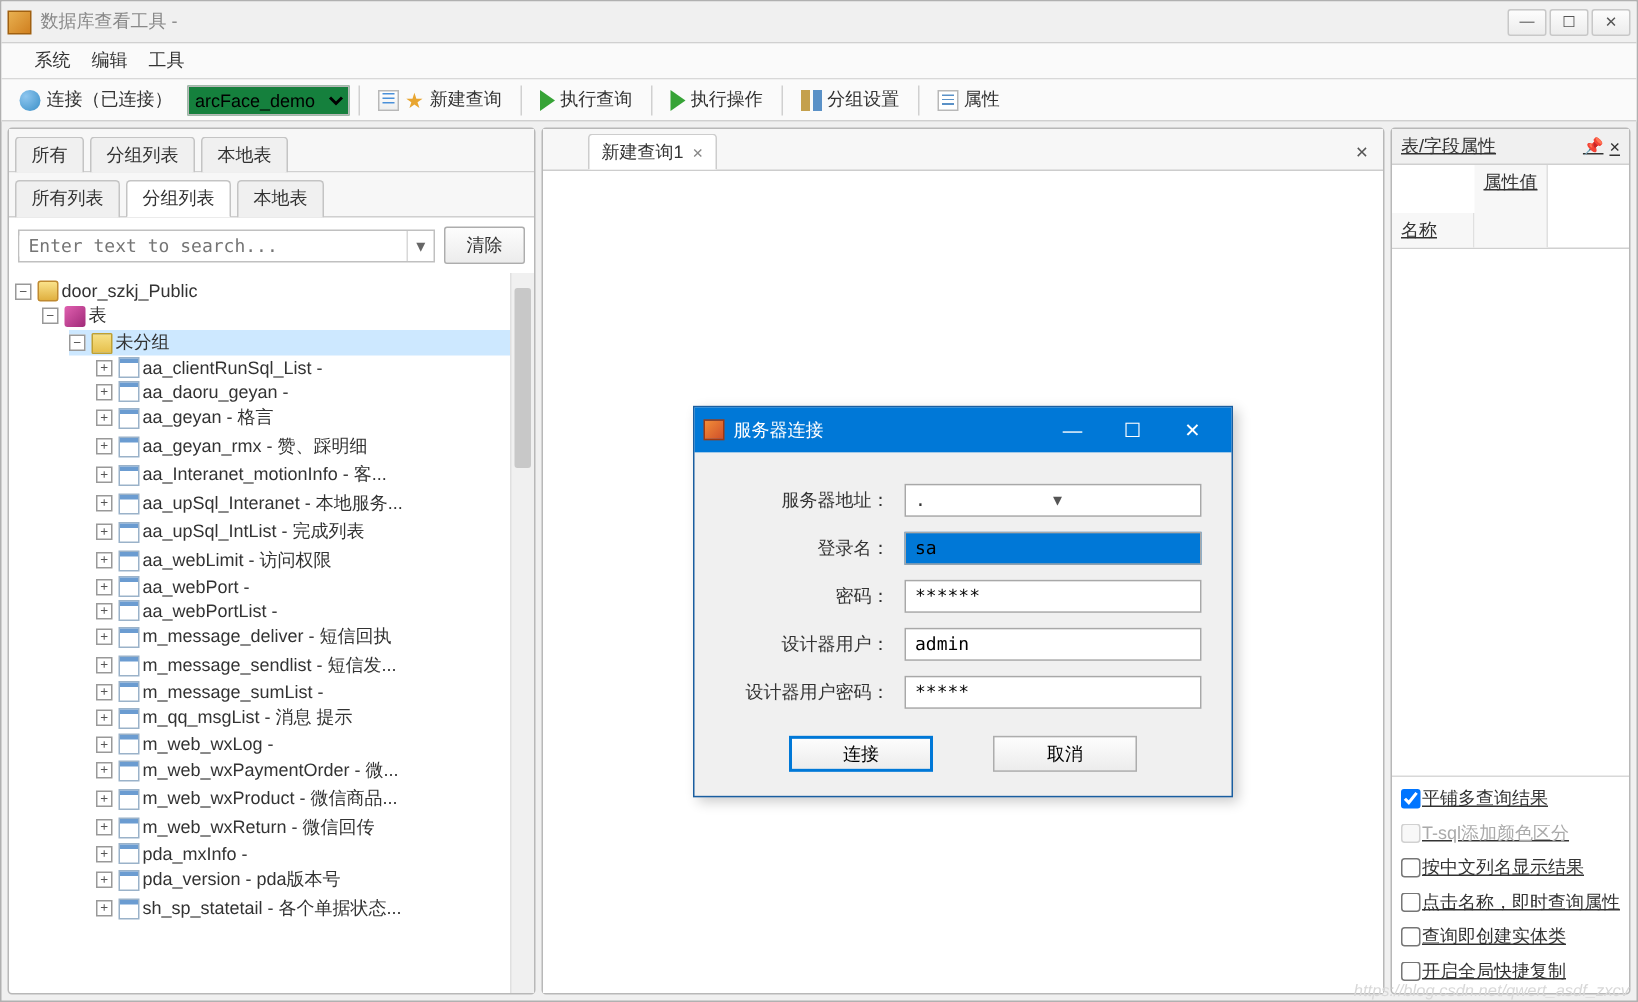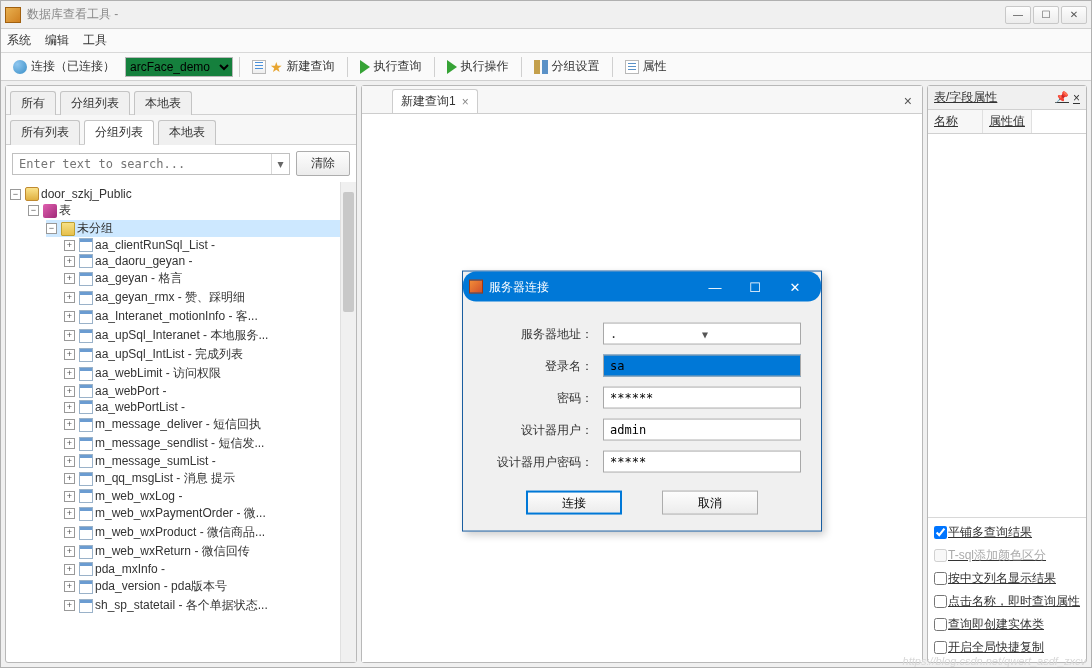--- a/index.html
+++ b/index.html
@@ -41,21 +41,21 @@
     font-size: 10px; color: #555;
     cursor: pointer;
   }
   
   .menubar {
     height: 24px;
     background: #fafafa;
     border-bottom: 1px solid #d8d8d8;
     display: flex;
     align-items: center;
-    padding: 0 6px;
+    padding: 0 22px;
     gap: 14px;
   }
   .menubar .menu-item { cursor: pointer; color: #333; }
   
   .toolbar {
     height: 28px;
     background: #fafafa;
     border-bottom: 1px solid #d0d0d0;
     display: flex;
     align-items: center;
@@ -207,21 +207,21 @@
     padding: 3px 6px;
     background: #f0f0f0;
     border-bottom: 1px solid #d0d0d0;
     display:flex;align-items:center;gap:4px;
   }
   .panel-header .sp { flex:1; }
   .panel-header .pin { cursor:pointer; font-size:11px; }
   .panel-header .xx { cursor:pointer; }
   .grid-head { display:flex; border-bottom: 1px solid #d0d0d0; }
   .grid-head div { padding: 3px 6px; background:#f7f7f7; border-right:1px solid #e0e0e0; }
-  .grid-head div:first-child{width:55px;}
+  .grid-head div:first-child{width:55px;margin-top:32px;}
   .grid-body { flex:1; }
   .checks { border-top:1px solid #d8d8d8; padding: 6px; display:flex;flex-direction:column;gap:6px; font-size:12px; }
   .checks label { display:flex;align-items:center;gap:1px; cursor:pointer; }
   .checks input[type=checkbox] { margin:0; }
   .checks .disabled { color:#aaa; }
 
   
   .dialog {
     position: absolute;
     left: 50%; top: 50%;
@@ -230,21 +230,20 @@
     border: 1px solid #1a5ea0;
     background: #f0f0f0;
     box-shadow: 3px 3px 8px rgba(0,0,0,.2);
   }
   .dialog .dlg-title {
     background: #0078d7;
     color:#fff;
     display:flex;align-items:center;
     padding: 4px 6px;
     font-size:12px;
-    border-radius:13px;
   }
   .dialog .dlg-title .dlg-icon { width:14px;height:14px;background:linear-gradient(135deg,#f28c38,#d0502a);margin-right:6px;border:1px solid #a03810; }
   .dialog .dlg-title .sp{flex:1;}
   .dialog .dlg-title .wb { width:40px;height:22px;display:flex;align-items:center;justify-content:center;color:#fff;cursor:pointer;font-size: 13px; }
   .dialog .dlg-body { padding: 21px 20px 16px 20px; }
   .dialog .row { display:flex;align-items:center;margin-bottom:10px; }
   .dialog .row label { width:110px;text-align:right;margin-right:10px; }
   .dialog .row input, .dialog .row .combo {
     flex:1;height:22px;border:1px solid #a8a8a8;background:#fff;padding:0 6px;
     font-family: Consolas, monospace; font-size:12px;

